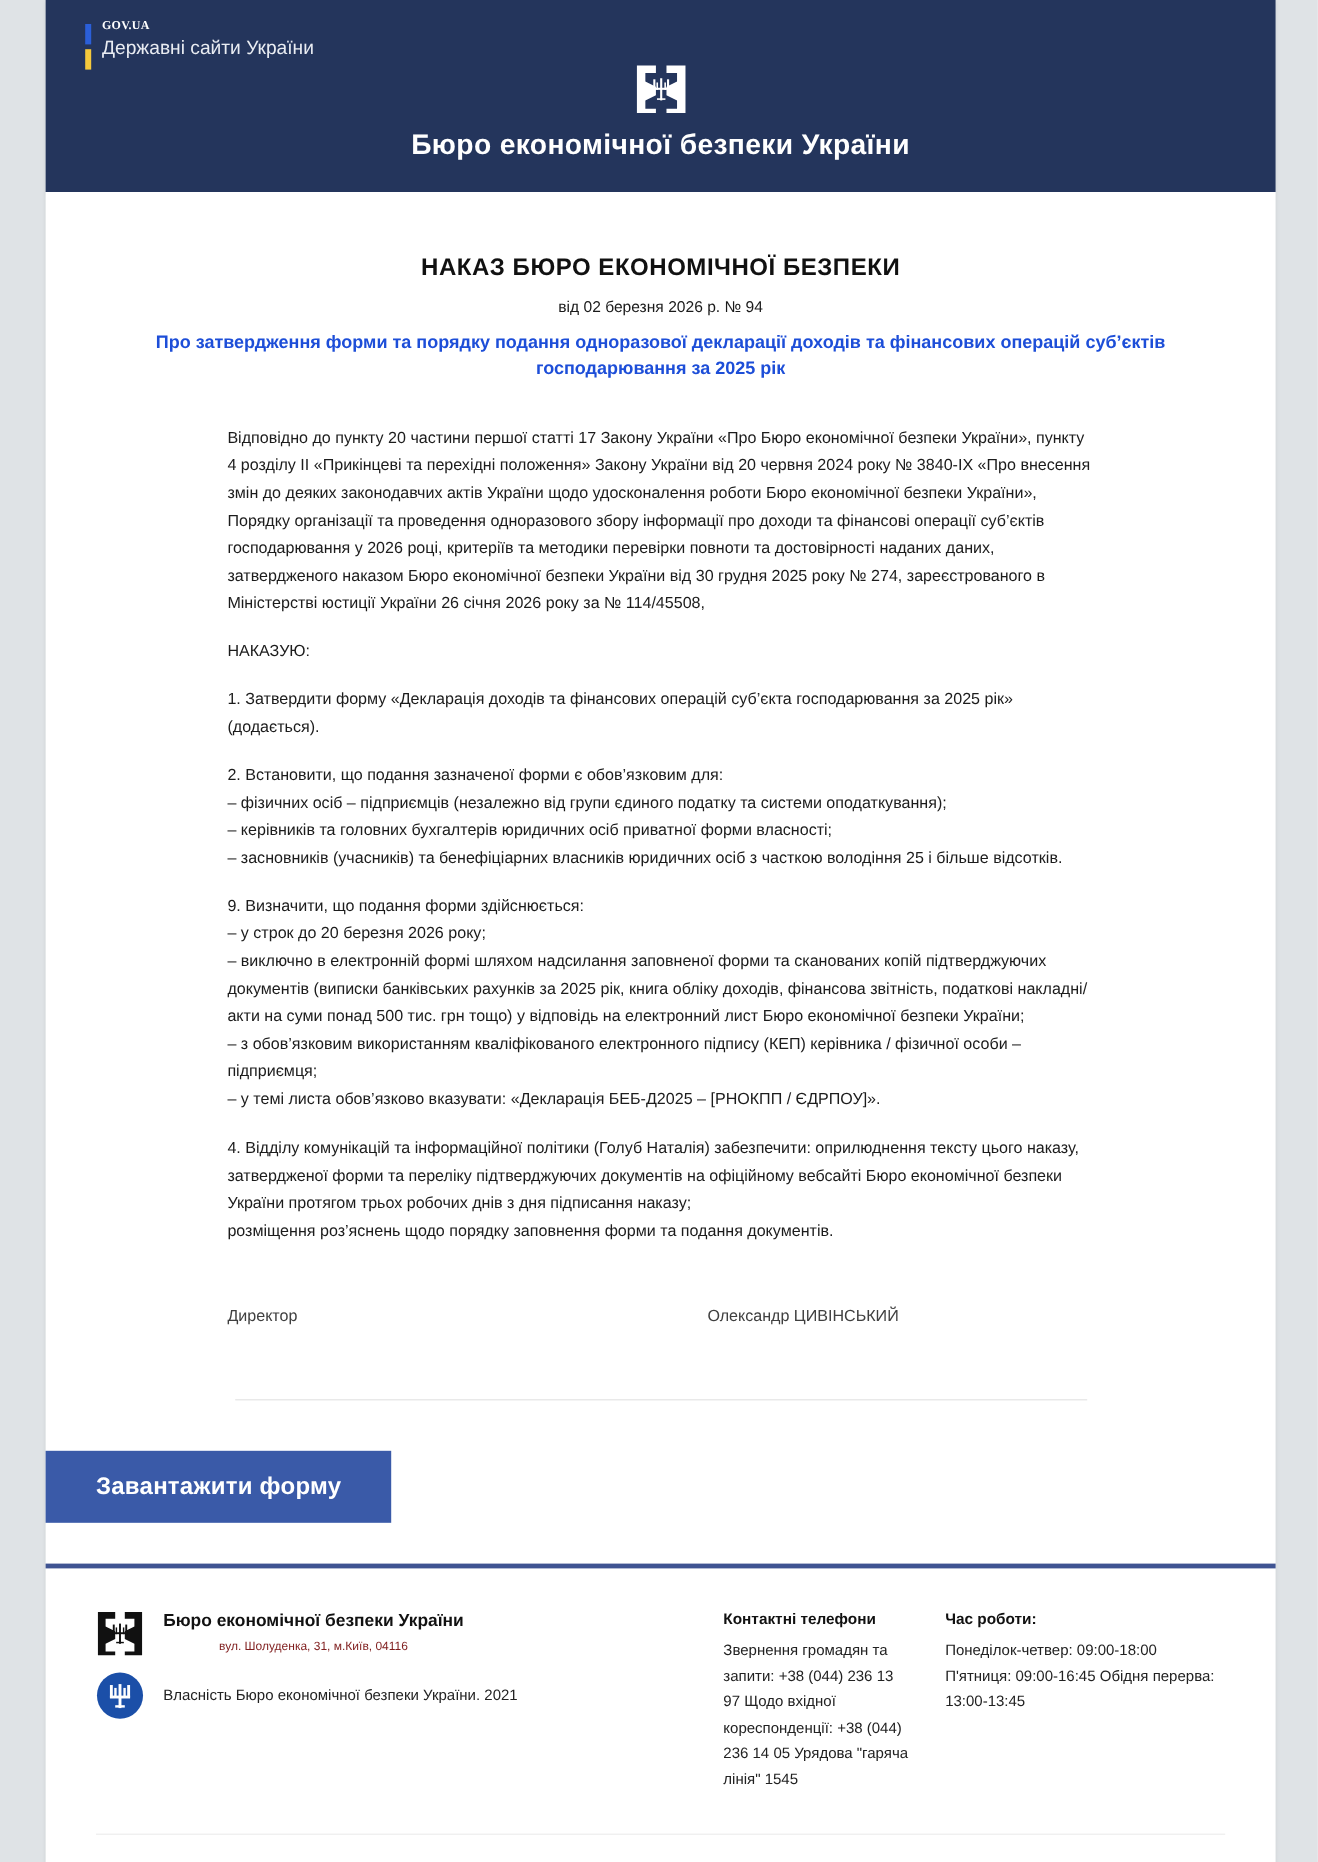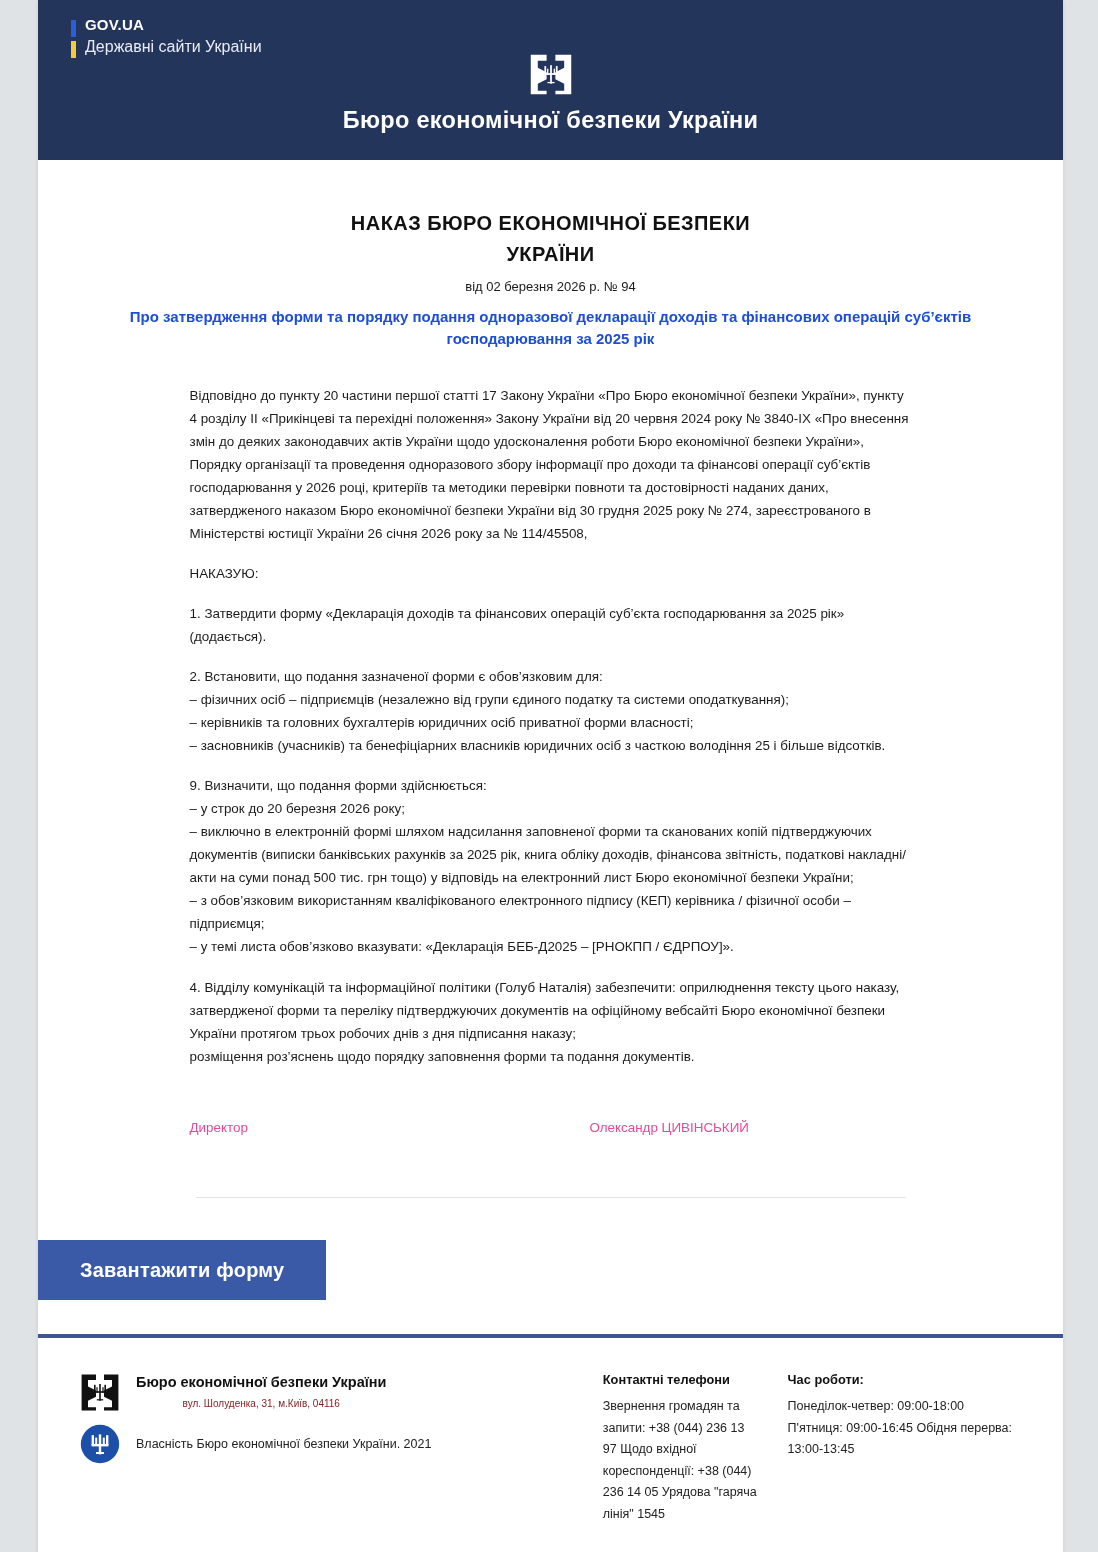--- a/index.html
+++ b/index.html
@@ -36,22 +36,22 @@
     gap: 9px;
   }
   .flag-bars {
     display: flex; flex-direction: column;
     width: 5px; margin-top: 4px;
   }
   .flag-bars .bar-blue { width: 5px; height: 17px; background: #2b5fd9; }
   .flag-bars .bar-yellow { width: 5px; height: 17px; background: #f5c93c; margin-top: 4px; }
   .govua-text { display: flex; flex-direction: column; gap: 3px; }
   .govua-title {
-    color: #ffffff; font-size: 15px; font-weight: bold;
-    letter-spacing: 0.2px; line-height: 1.2;
+    color: #ffffff; font-size: 10px; font-weight: bold;
+    letter-spacing: 0.2px; line-height: 1.2; font-family: Liberation Serif, serif;
   }
   .govua-sub {
     color: #e9ecf2; font-size: 16px; font-weight: normal;
     line-height: 1.2;
   }
 
   .header-center {
     position: absolute;
     left: 0; right: 0; top: 52px;
     display: flex; flex-direction: column;
@@ -96,21 +96,21 @@
   }
   .doc-body p { margin: 0 0 17px 0; }
   .doc-body .blk { margin: 0 0 17px 0; }
   .doc-body .blk .ln { display: block; }
 
   .sign-row {
     margin: 52px auto 0 auto;
     width: 722px;
     display: flex;
     font-size: 13.4px;
-    color: #ec4899;
+    color: #404040;
   }
   .sign-role { width: 400px; }
   .sign-name { }
 
   .thin-rule {
     width: 710px;
     height: 1px;
     background: #e4e4e4;
     margin: 62px auto 0 auto;
   }
@@ -206,21 +206,20 @@
         </g>
       </svg>
       <div class="org-title">Бюро економічної безпеки України</div>
     </div>
   </div>
 
   <div class="doc-area">
 
     <div class="doc-head">
       <div class="doc-kicker">НАКАЗ БЮРО ЕКОНОМІЧНОЇ БЕЗПЕКИ</div>
-      <div class="doc-kicker">УКРАЇНИ</div>
       <div class="doc-date">від 02 березня 2026 р. № 94</div>
       <div class="doc-subject">Про затвердження форми та порядку подання одноразової декларації доходів та фінансових операцій суб’єктів господарювання за 2025 рік</div>
     </div>
 
     <div class="doc-body">
 
       <p>Відповідно до пункту 20 частини першої статті 17 Закону України «Про Бюро економічної безпеки України», пункту 4 розділу II «Прикінцеві та перехідні положення» Закону України від 20 червня 2024 року № 3840-IX «Про внесення змін до деяких законодавчих актів України щодо удосконалення роботи Бюро економічної безпеки України», Порядку організації та проведення одноразового збору інформації про доходи та фінансові операції суб’єктів господарювання у 2026 році, критеріїв та методики перевірки повноти та достовірності наданих даних, затвердженого наказом Бюро економічної безпеки України від 30 грудня 2025 року № 274, зареєстрованого в Міністерстві юстиції України 26 січня 2026 року за № 114/45508,</p>
 
       <p>НАКАЗУЮ:</p>
 

